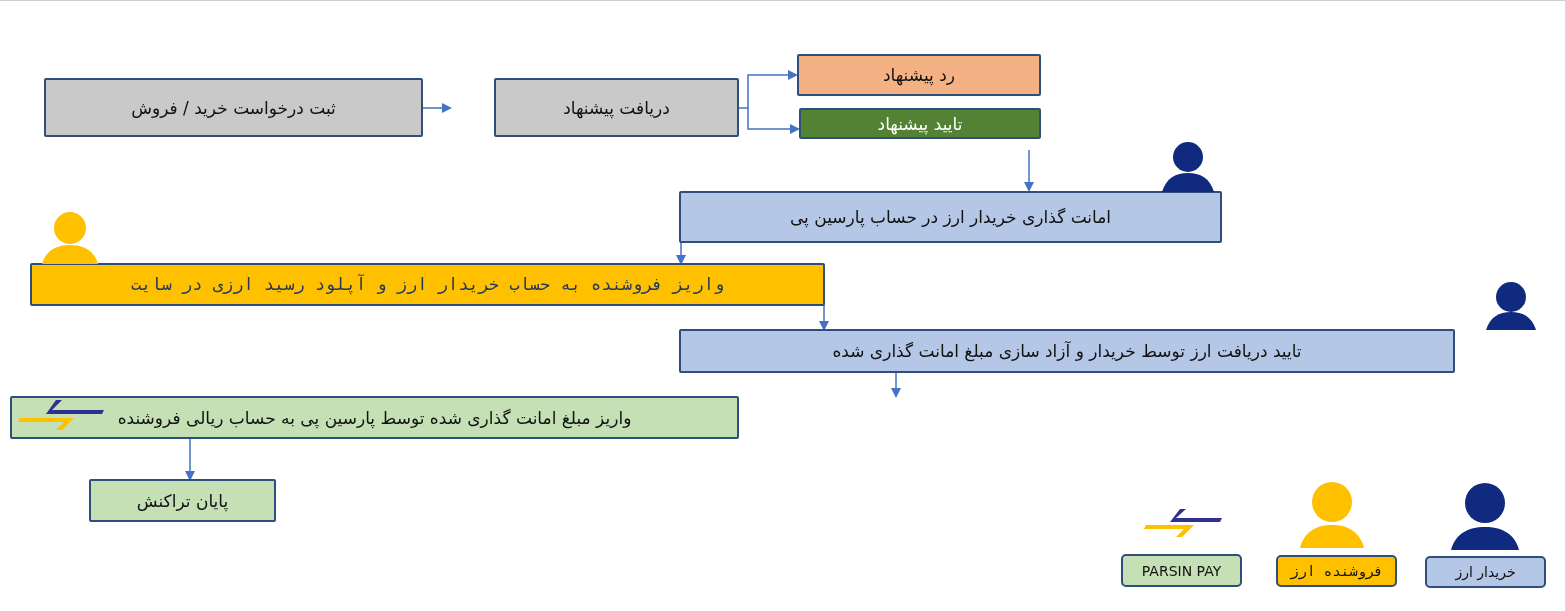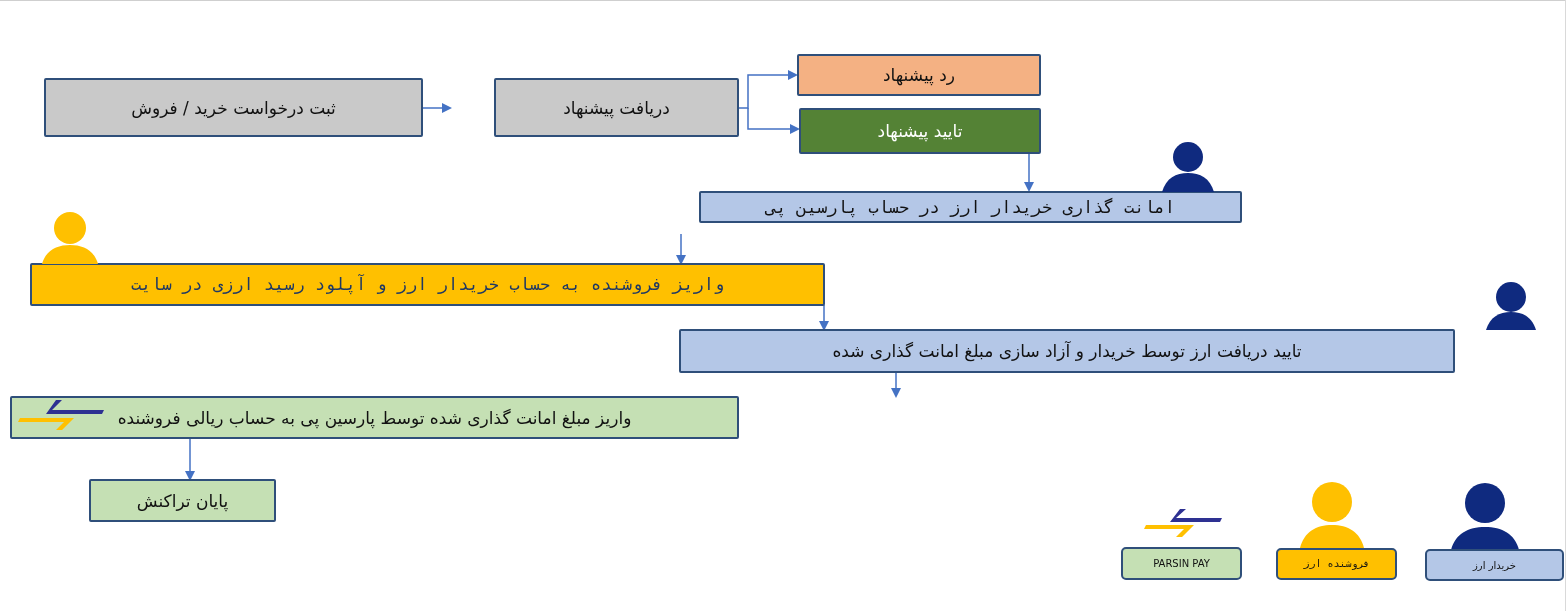--- a/index.html
+++ b/index.html
@@ -12,21 +12,21 @@
          font-size:17px; color:#111; white-space:nowrap; }
   .gray { background:#c9c9c9; }
   .orange { background:#f4b183; }
   .green-dark { background:#548235; color:#ffffff; }
   .blue { background:#b4c7e7; }
   .yellow { background:#ffc000; color:#1f3864;font-family:Liberation Mono, monospace; }
   .green-light { background:#c5e0b4; }
   svg.lines { position:absolute; left:0; top:0; }
   .icon { position:absolute; }
   .legend-box { position:absolute; box-sizing:border-box; border:2px solid #2f4f7a; border-radius:5px;
-                display:flex; align-items:center; justify-content:center; font-size:10px; color:#111; direction:rtl; }
+                display:flex; align-items:center; justify-content:center; font-size:14px; color:#111; direction:rtl;margin-top:7px; }
 </style>
 </head>
 <body>
 
 <div class="frame-top"></div>
 <div class="frame-right"></div>
 
 <svg class="lines" width="1566" height="611">
   <defs>
     <marker id="arr" markerWidth="10" markerHeight="10" refX="8" refY="5" orient="auto" markerUnits="userSpaceOnUse">
@@ -47,24 +47,24 @@
 
 <div class="box gray" style="left:44px;top:78px;width:379px;height:59px;">
   <span>ثبت درخواست خرید / فروش</span>
 </div>
 <div class="box gray" style="left:451px;top:78px;width:245px;height:59px;margin-left:43px;">
   <span>دریافت پیشنهاد</span>
 </div>
 <div class="box orange" style="left:797px;top:54px;width:244px;height:42px;">
   <span>رد پیشنهاد</span>
 </div>
-<div class="box green-dark" style="left:799px;top:108px;width:242px;height:46px;">
+<div class="box green-dark" style="left:799px;top:108px;width:242px;height:31px;">
   <span>تایید پیشنهاد</span>
 </div>
-<div class="box blue" style="left:699px;top:191px;width:543px;height:32px;font-family:Liberation Mono, monospace;">
+<div class="box blue" style="left:679px;top:191px;width:543px;height:52px;">
   <span>امانت گذاری خریدار ارز در حساب پارسین پی</span>
 </div>
 <div class="box yellow" style="left:30px;top:263px;width:795px;height:43px;">
   <span>واریز فروشنده به حساب خریدار ارز و آپلود رسید ارزی در سایت</span>
 </div>
 <div class="box blue" style="left:679px;top:329px;width:776px;height:44px;">
   <span>تایید دریافت ارز توسط خریدار و آزاد سازی مبلغ امانت گذاری شده</span>
 </div>
 <div class="box green-light" style="left:10px;top:396px;width:729px;height:43px;">
   <span>واریز مبلغ امانت گذاری شده توسط پارسین پی به حساب ریالی فروشنده</span>
@@ -104,15 +104,15 @@
   <path d="M4,68 C8,52 20,45 36,45 C52,45 64,52 68,68 Z" fill="#ffc000"></path>
 </svg>
 <div class="legend-box yellow" style="left:1276px;top:548px;width:121px;height:32px;">
   <span style="color:#111;">فروشنده ارز</span>
 </div>
 
 <svg class="icon" style="left:1449px;top:482px;" width="72" height="68" viewBox="0 0 72 68">
   <circle cx="36" cy="21" r="20" fill="#0f2a7f"></circle>
   <path d="M2,68 C6,52 19,45 36,45 C53,45 66,52 70,68 Z" fill="#0f2a7f"></path>
 </svg>
-<div class="legend-box blue" style="left:1425px;top:549px;width:139px;height:32px;">
+<div class="legend-box blue" style="left:1425px;top:549px;width:121px;height:32px;">
   <span>خریدار ارز</span>
 </div>
 
 </body></html>

